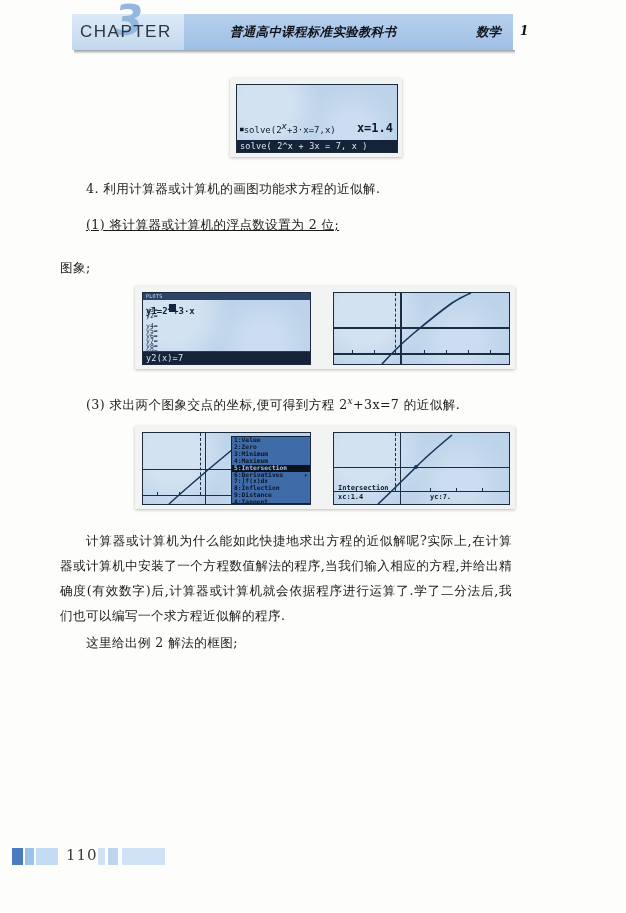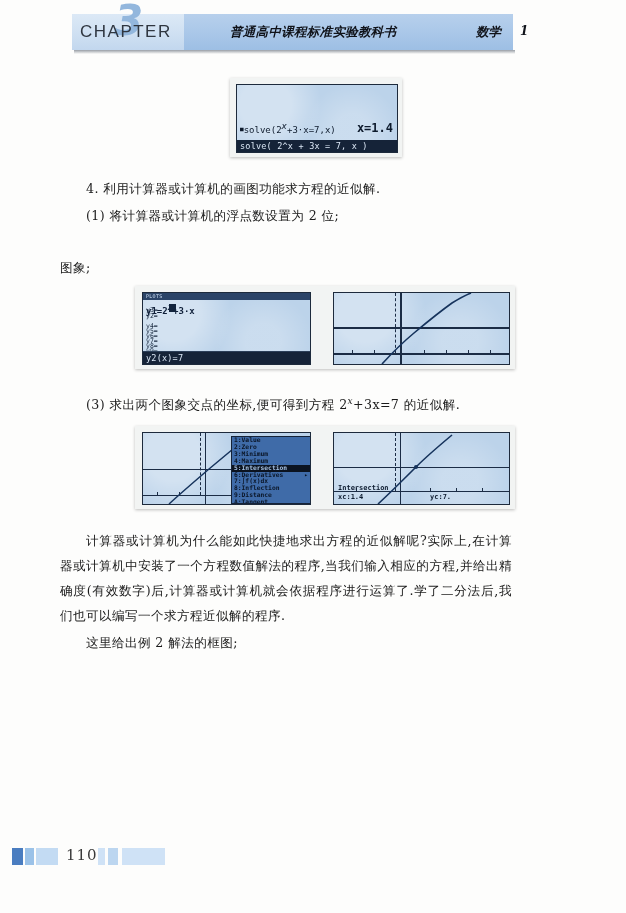--- a/index.html
+++ b/index.html
@@ -291,21 +291,21 @@
       </div>
 
       <div class="calc-result" style="bottom:17px;">x=1.4</div>
 
       <div class="calc-statusbar">solve( 2^x + 3x = 7, x )</div>
     </div>
   </div>
 
   <div class="body-text t-line" style="left:86px; top:176px;">4. 利用计算器或计算机的画图功能求方程的近似解.</div>
 
-  <div class="body-text t-line" style="left:86px; top:203px;">(1) 将计算器或计算机的浮点数设置为 2 位;</div>
+  <div class="body-text t-line" style="left:86px; top:212px;text-decoration:underline;">(1) 将计算器或计算机的浮点数设置为 2 位;</div>
 
   <div class="body-text t-line" style="left:60px; top:255px;">图象;</div>
 
   <div class="fig" style="left:135px; top:286px; width:380px; height:83px;">
 
     <div class="calc" style="left:7px; top:6px; width:167px; height:71px;">
       <div class="calc-grain"></div>
       <div class="calc-topbar">PLOTS</div>
 
       <div class="fl-first">

